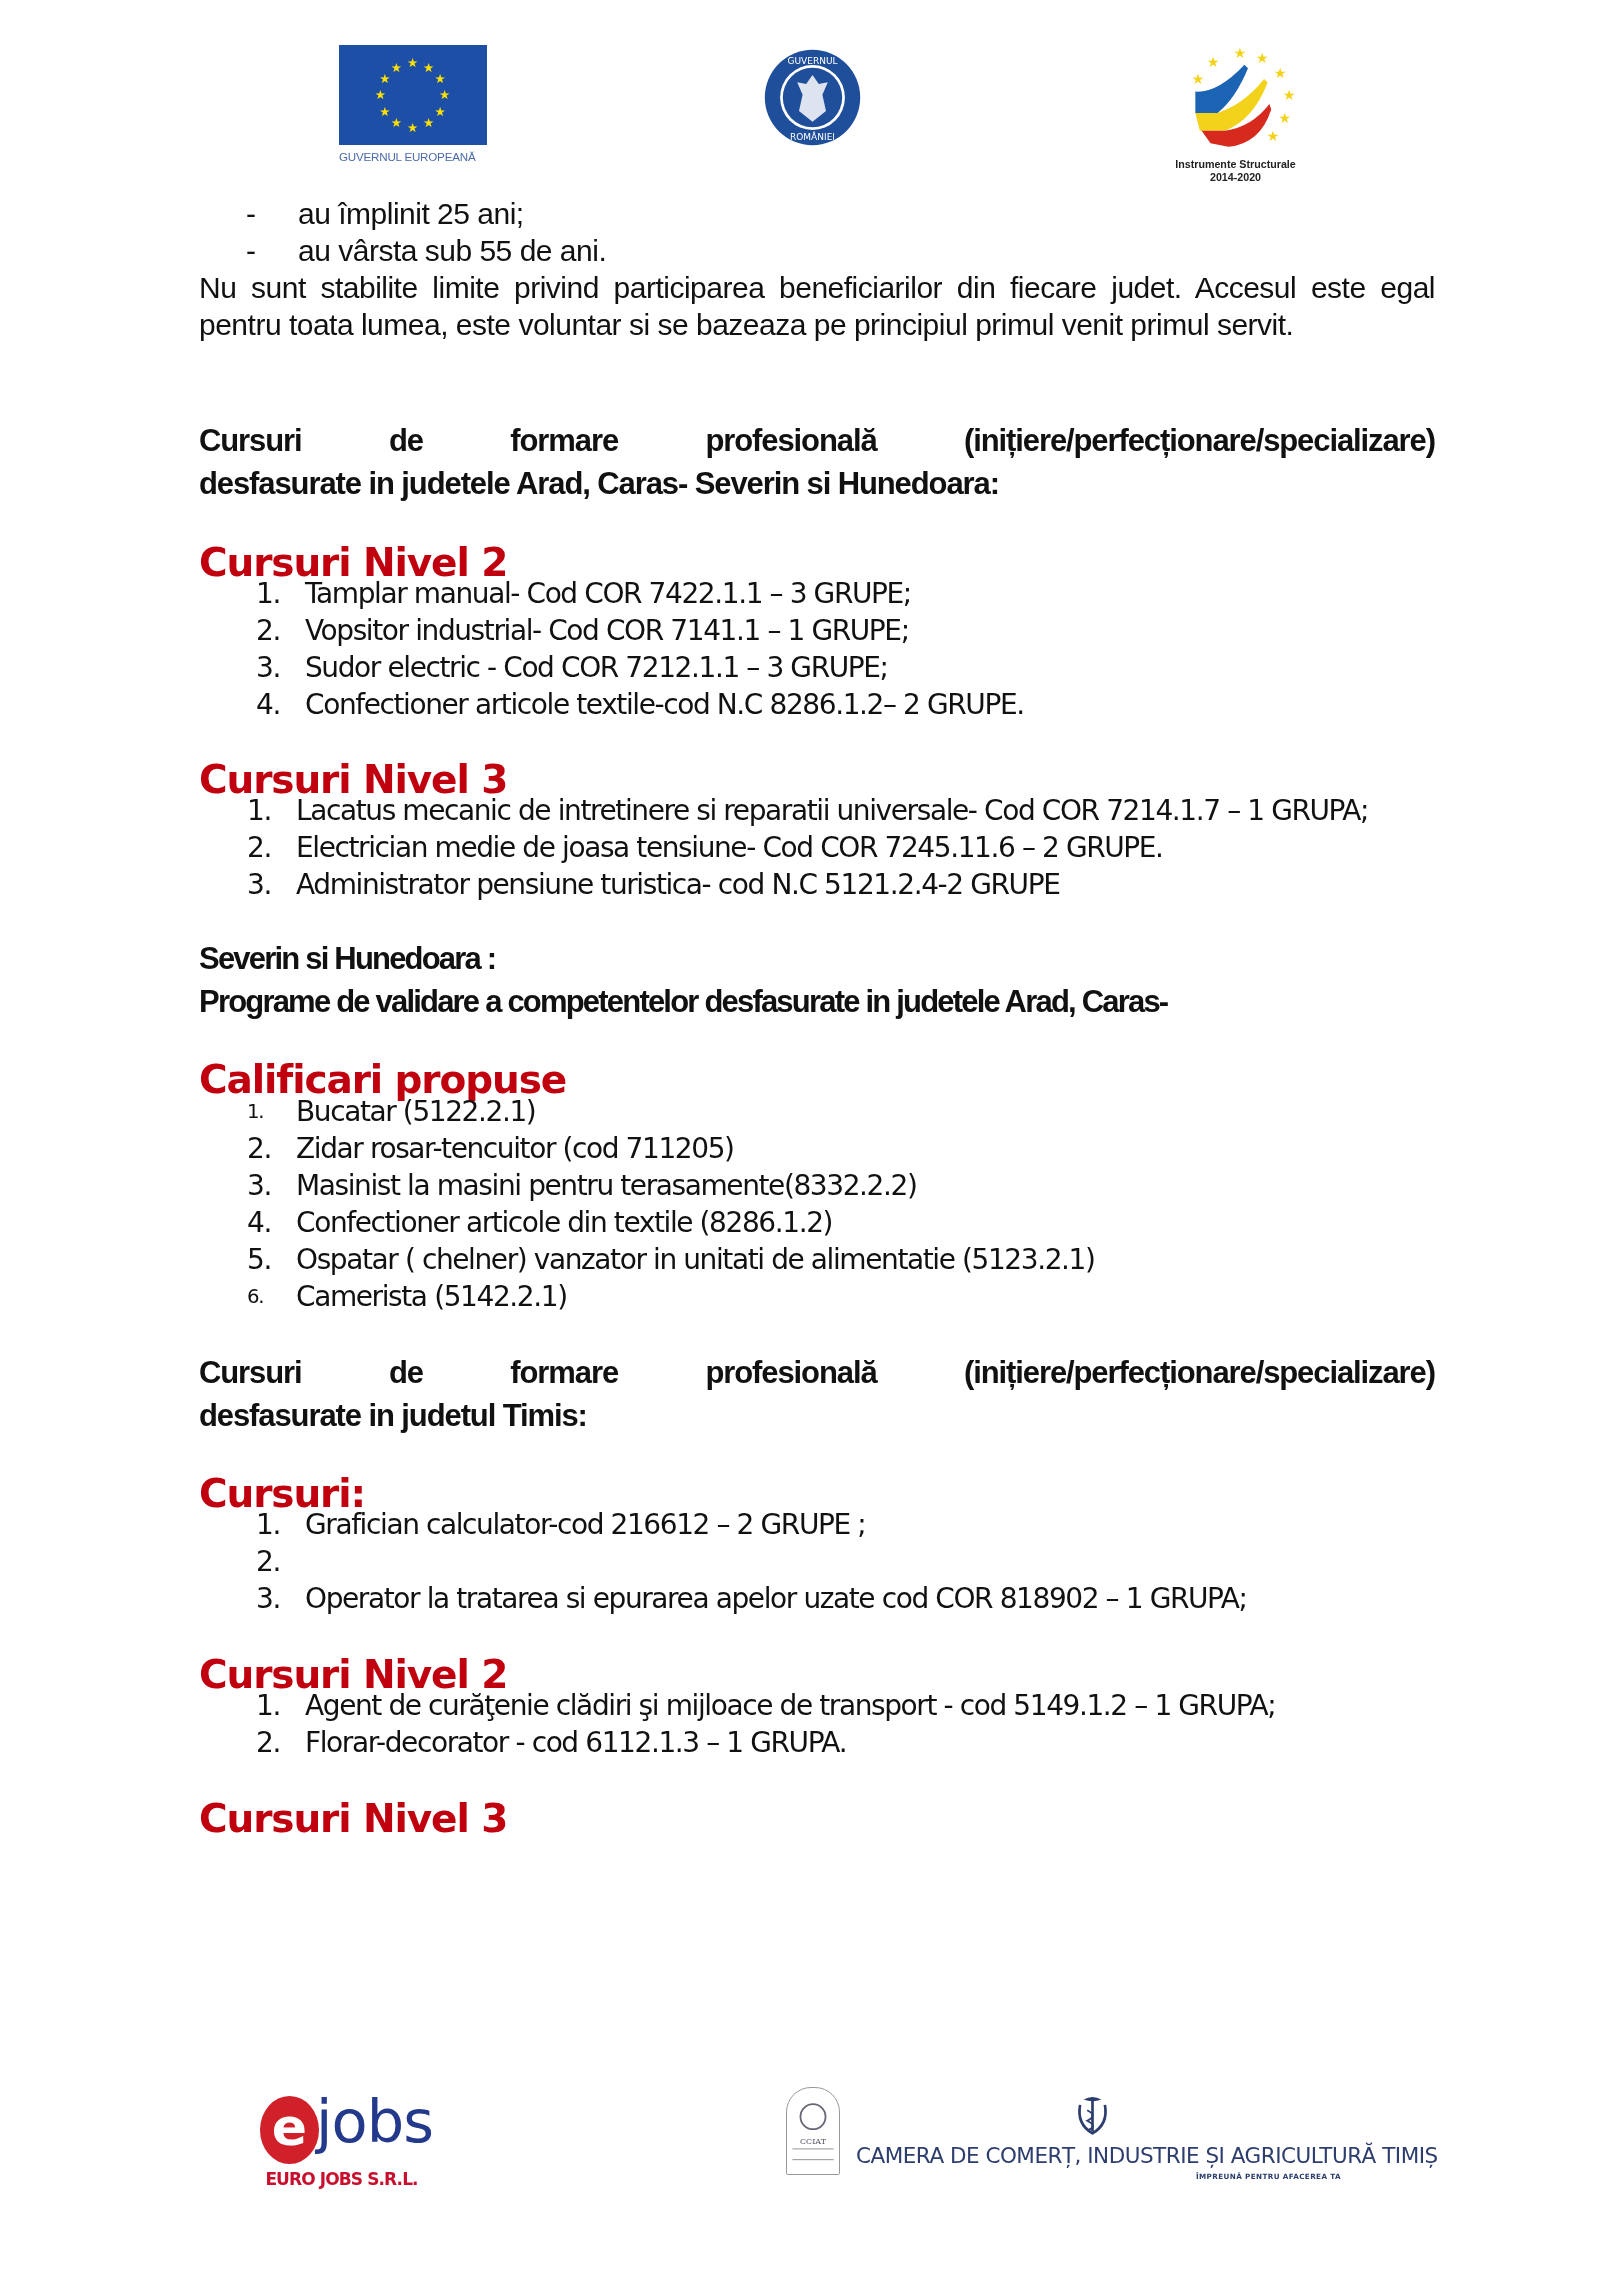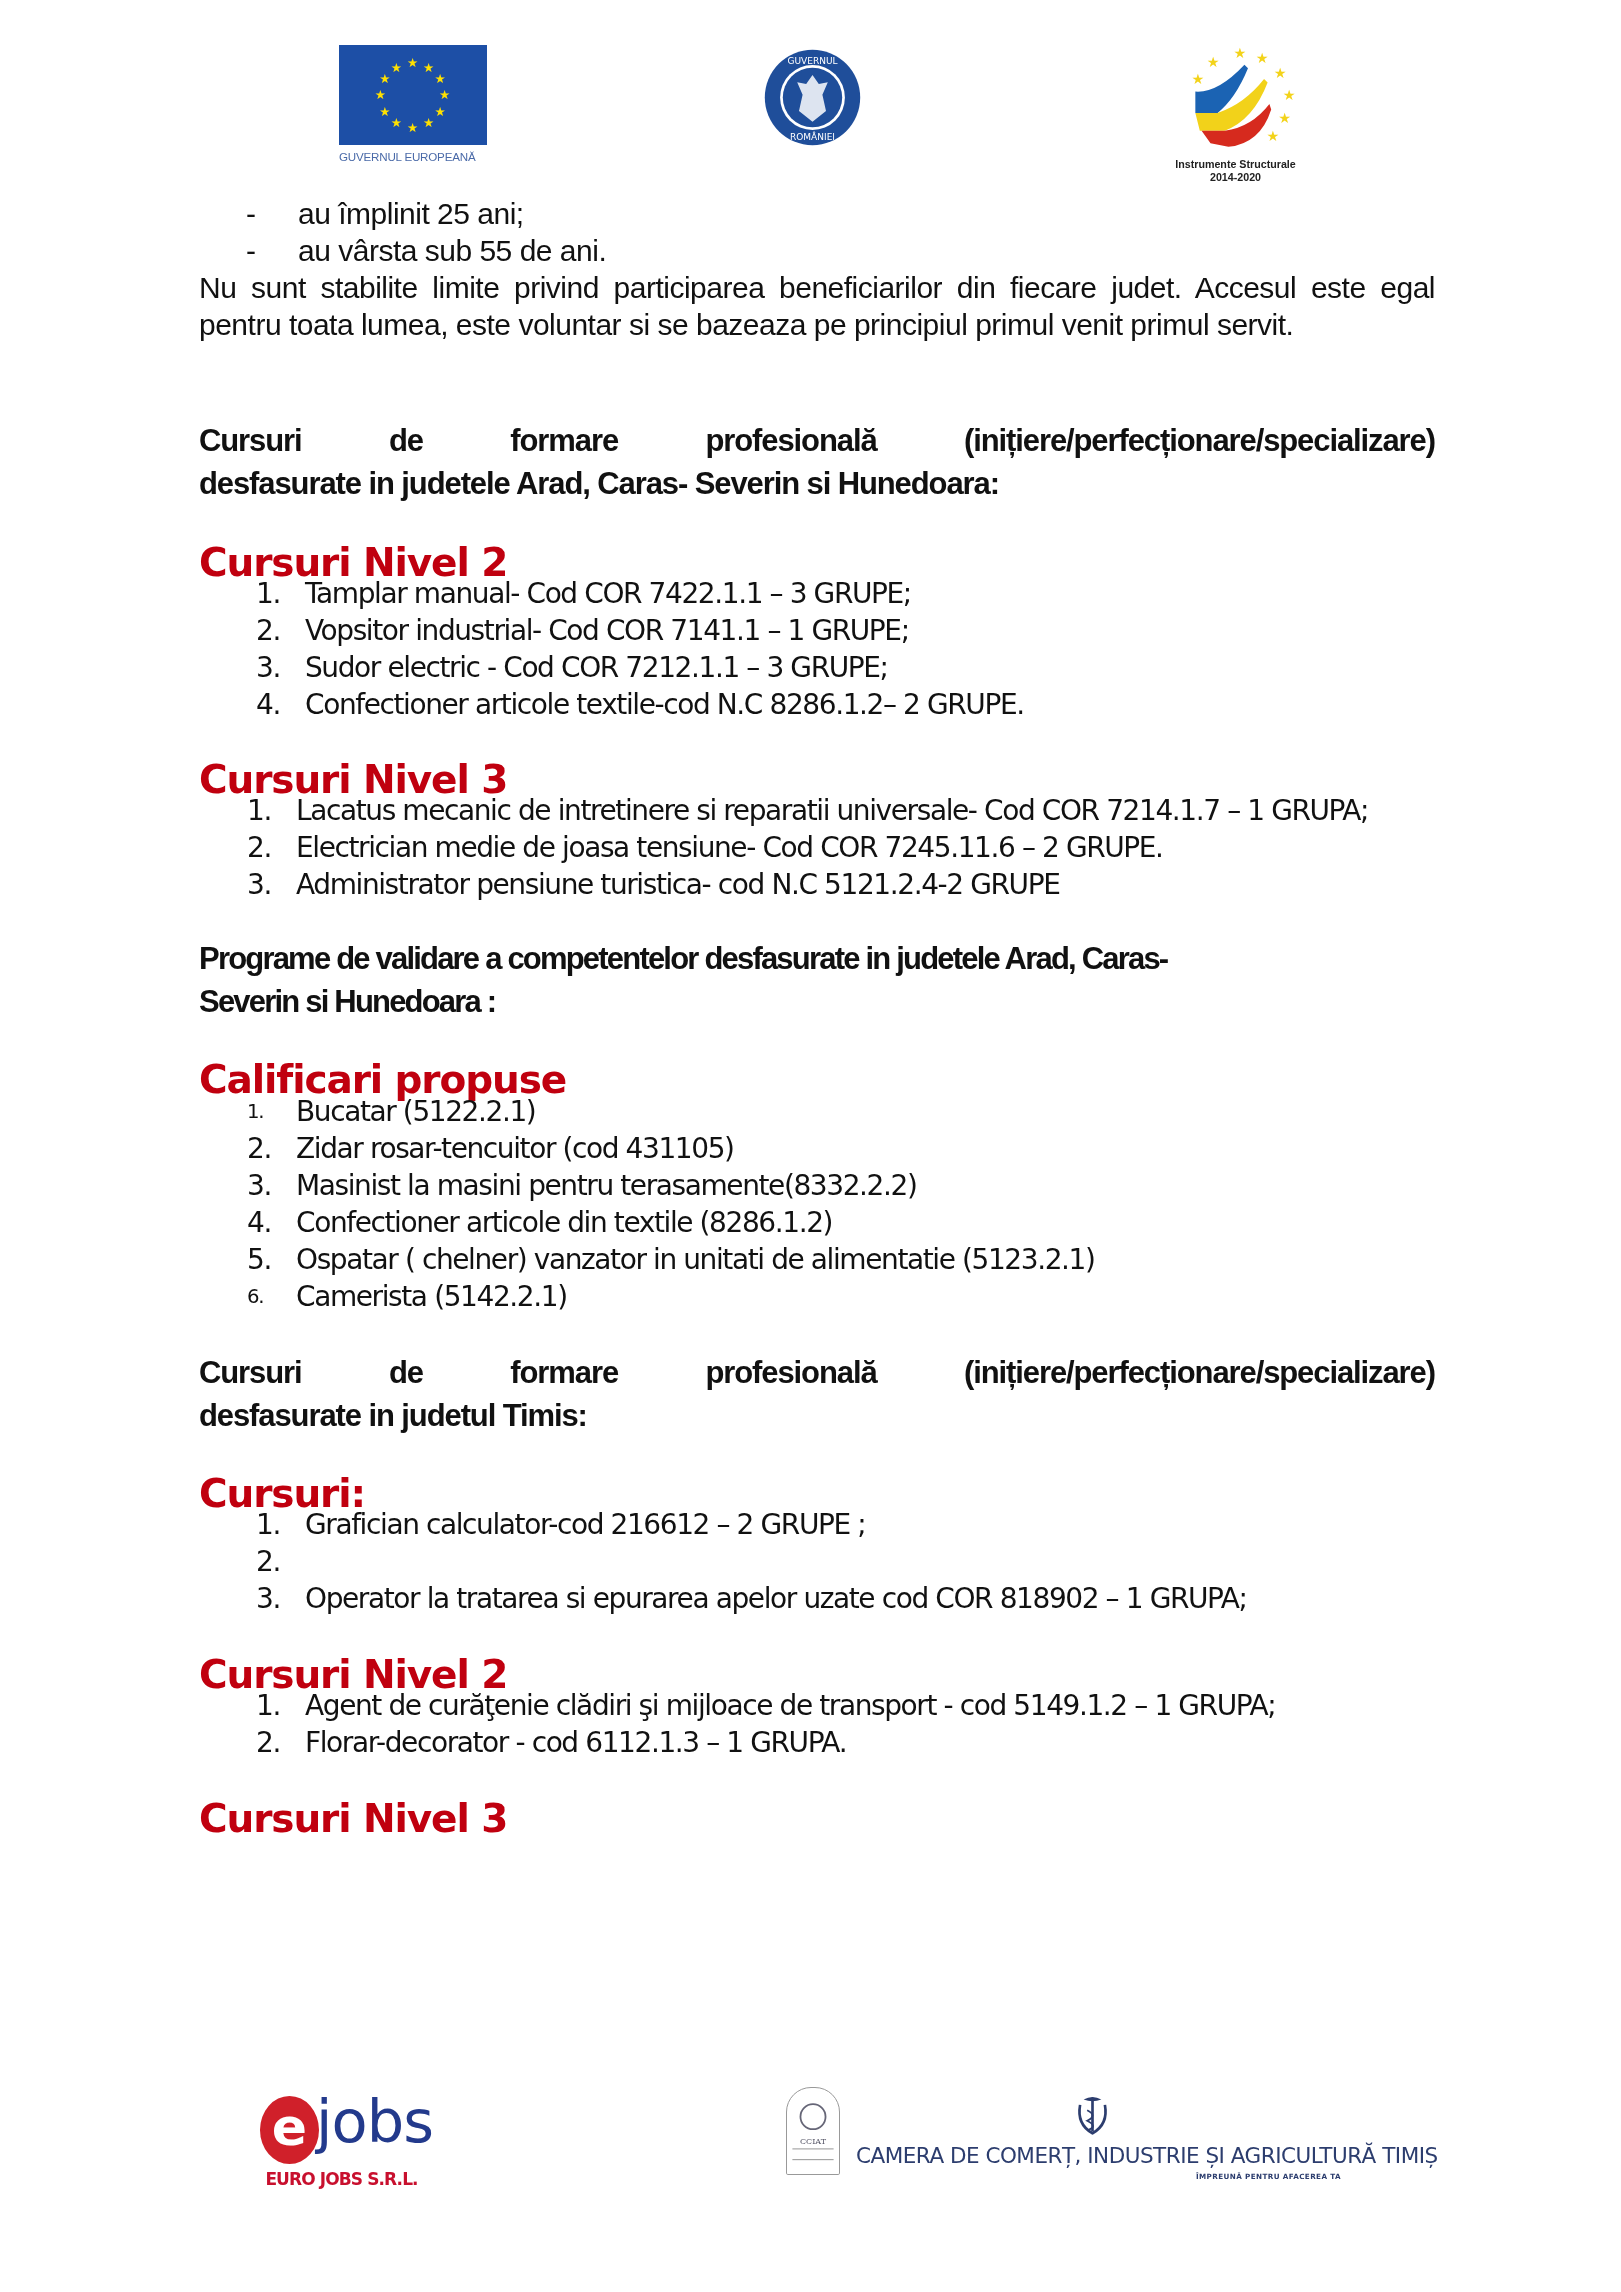--- a/index.html
+++ b/index.html
@@ -154,33 +154,33 @@
         <span class="num" style="width:49px">2.</span>
         <span>Electrician  medie de joasa tensiune- Cod COR 7245.11.6 – 2 GRUPE.</span>
       </div>
     <div class="row">
         <span class="num" style="width:49px">3.</span>
         <span>Administrator pensiune turistica- cod N.C 5121.2.4-2 GRUPE</span>
       </div>
   </div>
 
   <div class="heading tahoma-b" style="top:937px; letter-spacing:-1.8px;">
+    <div>Severin si Hunedoara :</div>
     <div>Programe de validare a competentelor desfasurate in judetele Arad, Caras-</div>
-    <div>Severin si Hunedoara :</div>
   </div>
 
   <div class="sub red" style="top:1057px;">Calificari propuse</div>
   <div class="olist" style="left:247px; top:1093px;">
     <div class="row">
         <span class="num small" style="width:49px">1.</span>
         <span>Bucatar (5122.2.1)</span>
       </div>
     <div class="row">
         <span class="num" style="width:49px">2.</span>
-        <span>Zidar rosar-tencuitor (cod 431105)</span>
+        <span>Zidar rosar-tencuitor (cod 711205)</span>
       </div>
     <div class="row">
         <span class="num" style="width:49px">3.</span>
         <span>Masinist la masini pentru terasamente(8332.2.2)</span>
       </div>
     <div class="row">
         <span class="num" style="width:49px">4.</span>
         <span>Confectioner articole din textile (8286.1.2)</span>
       </div>
     <div class="row">

